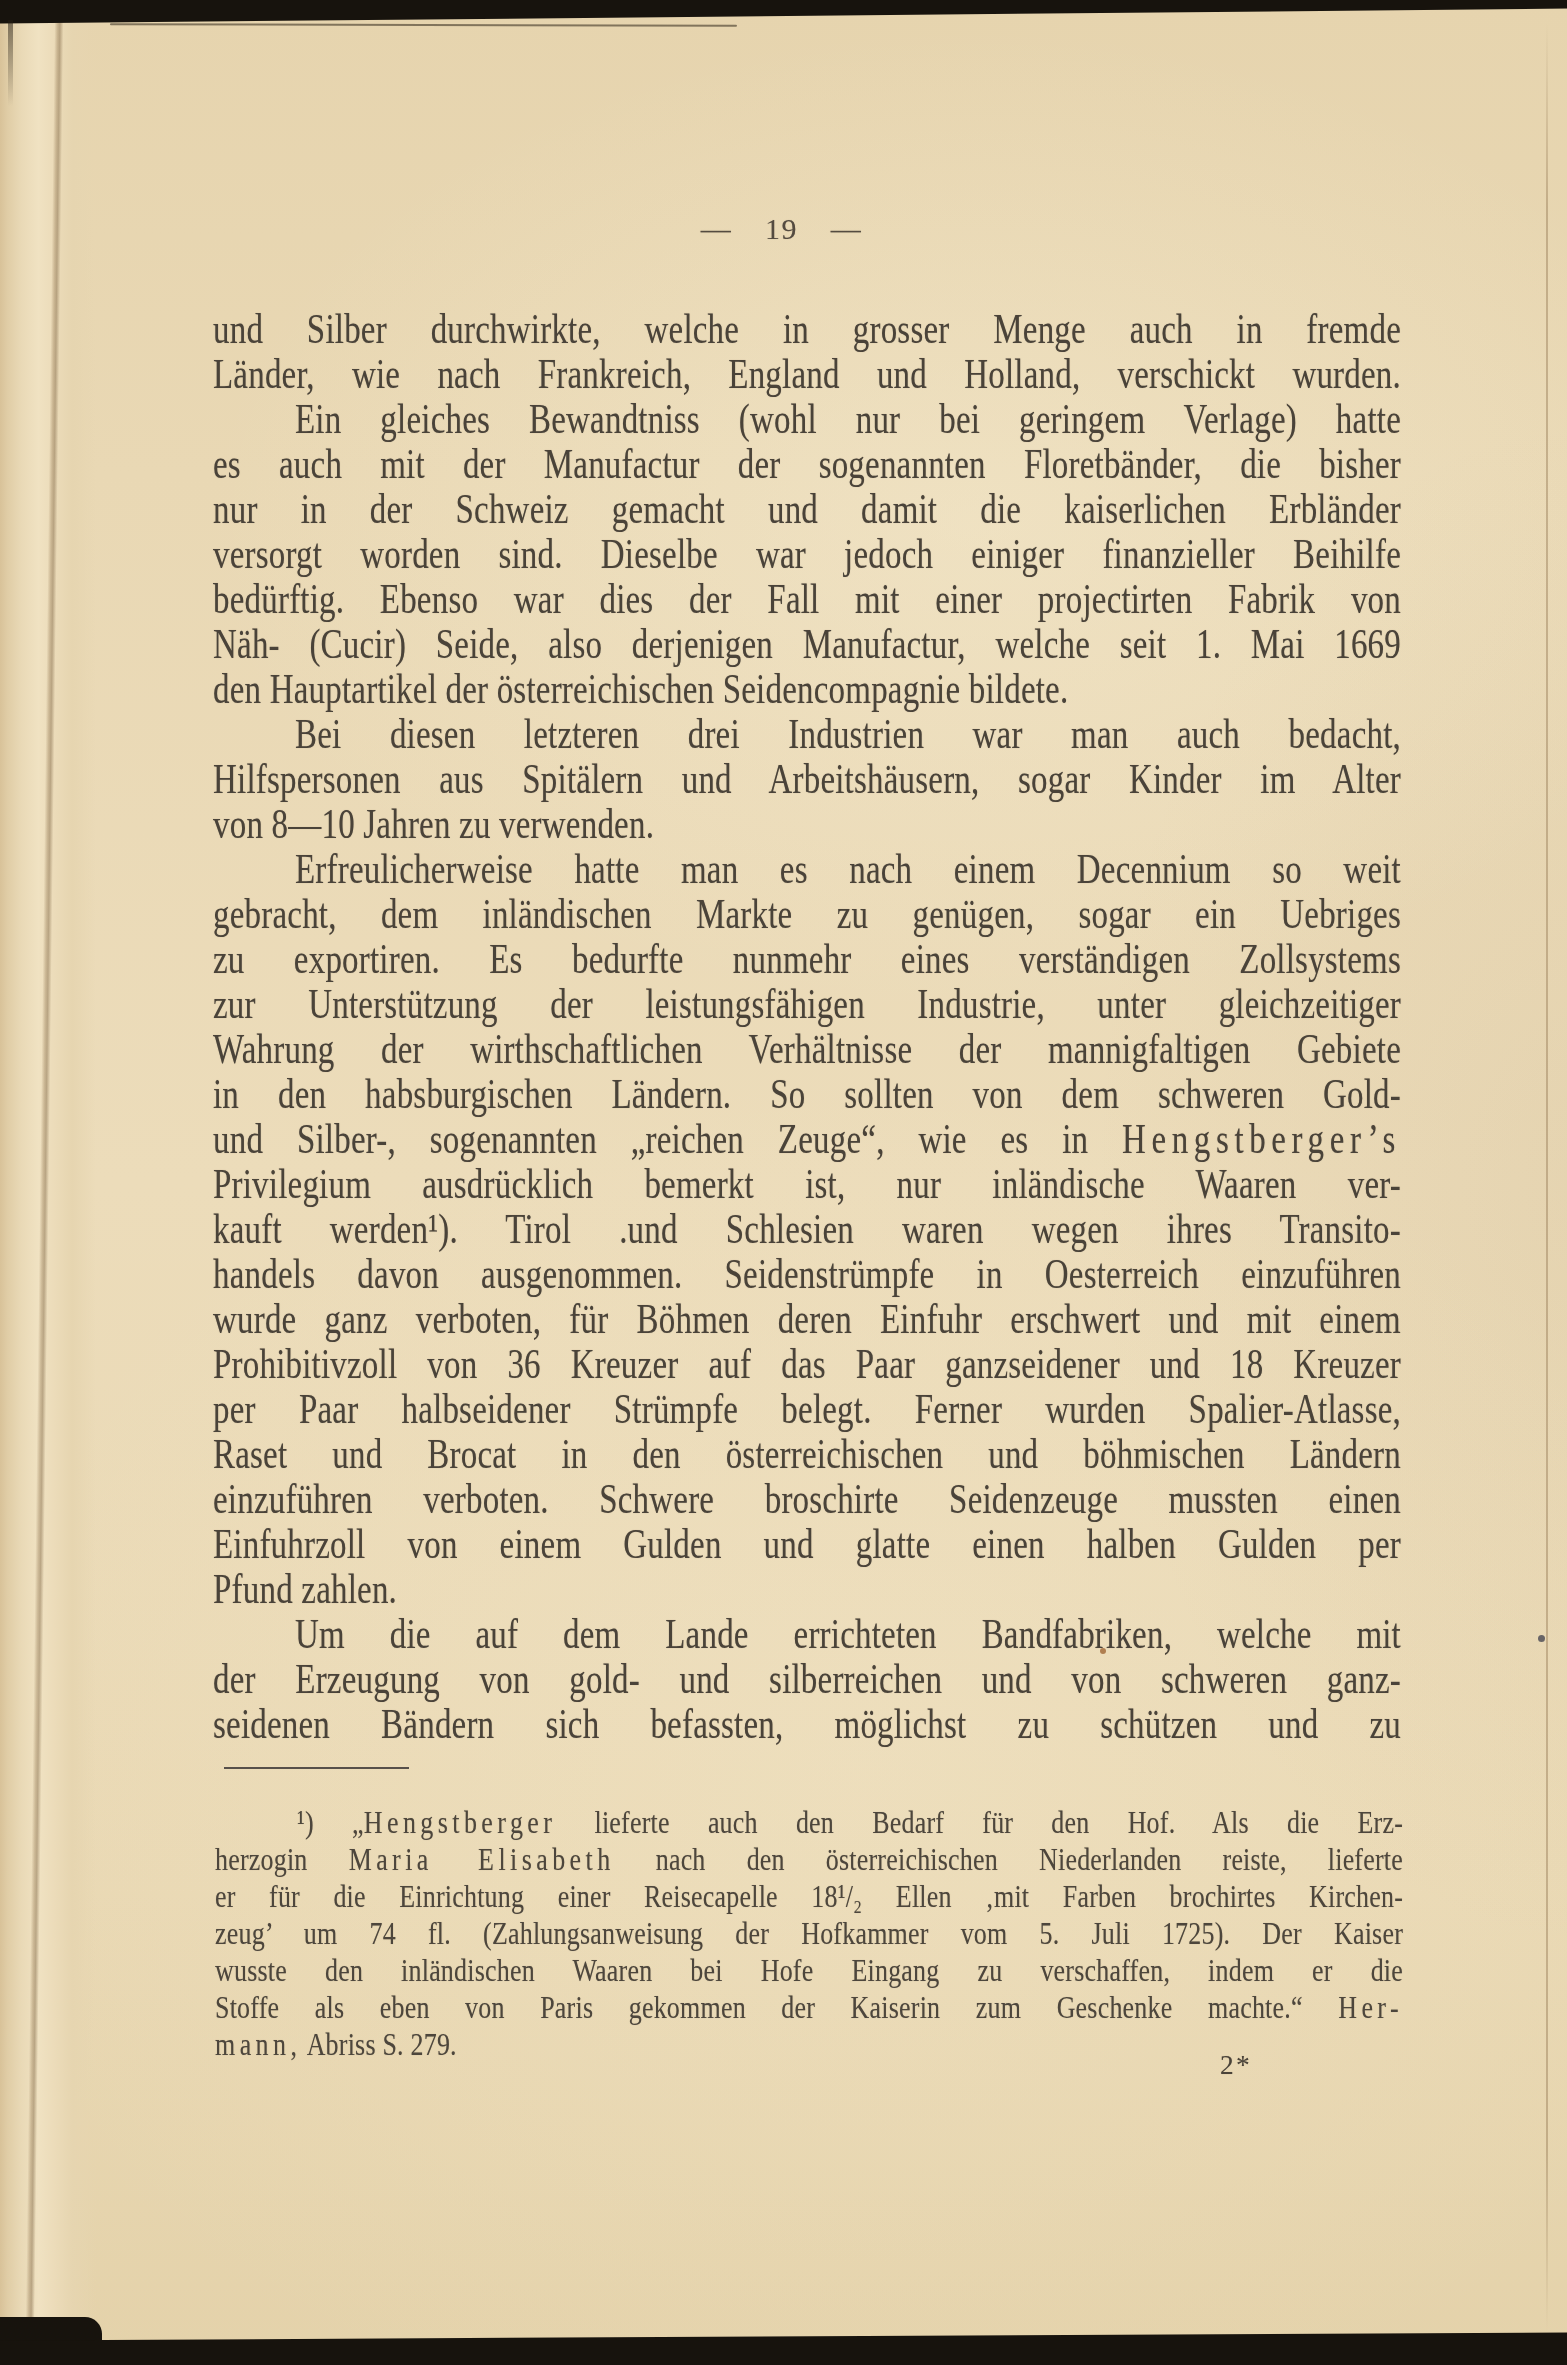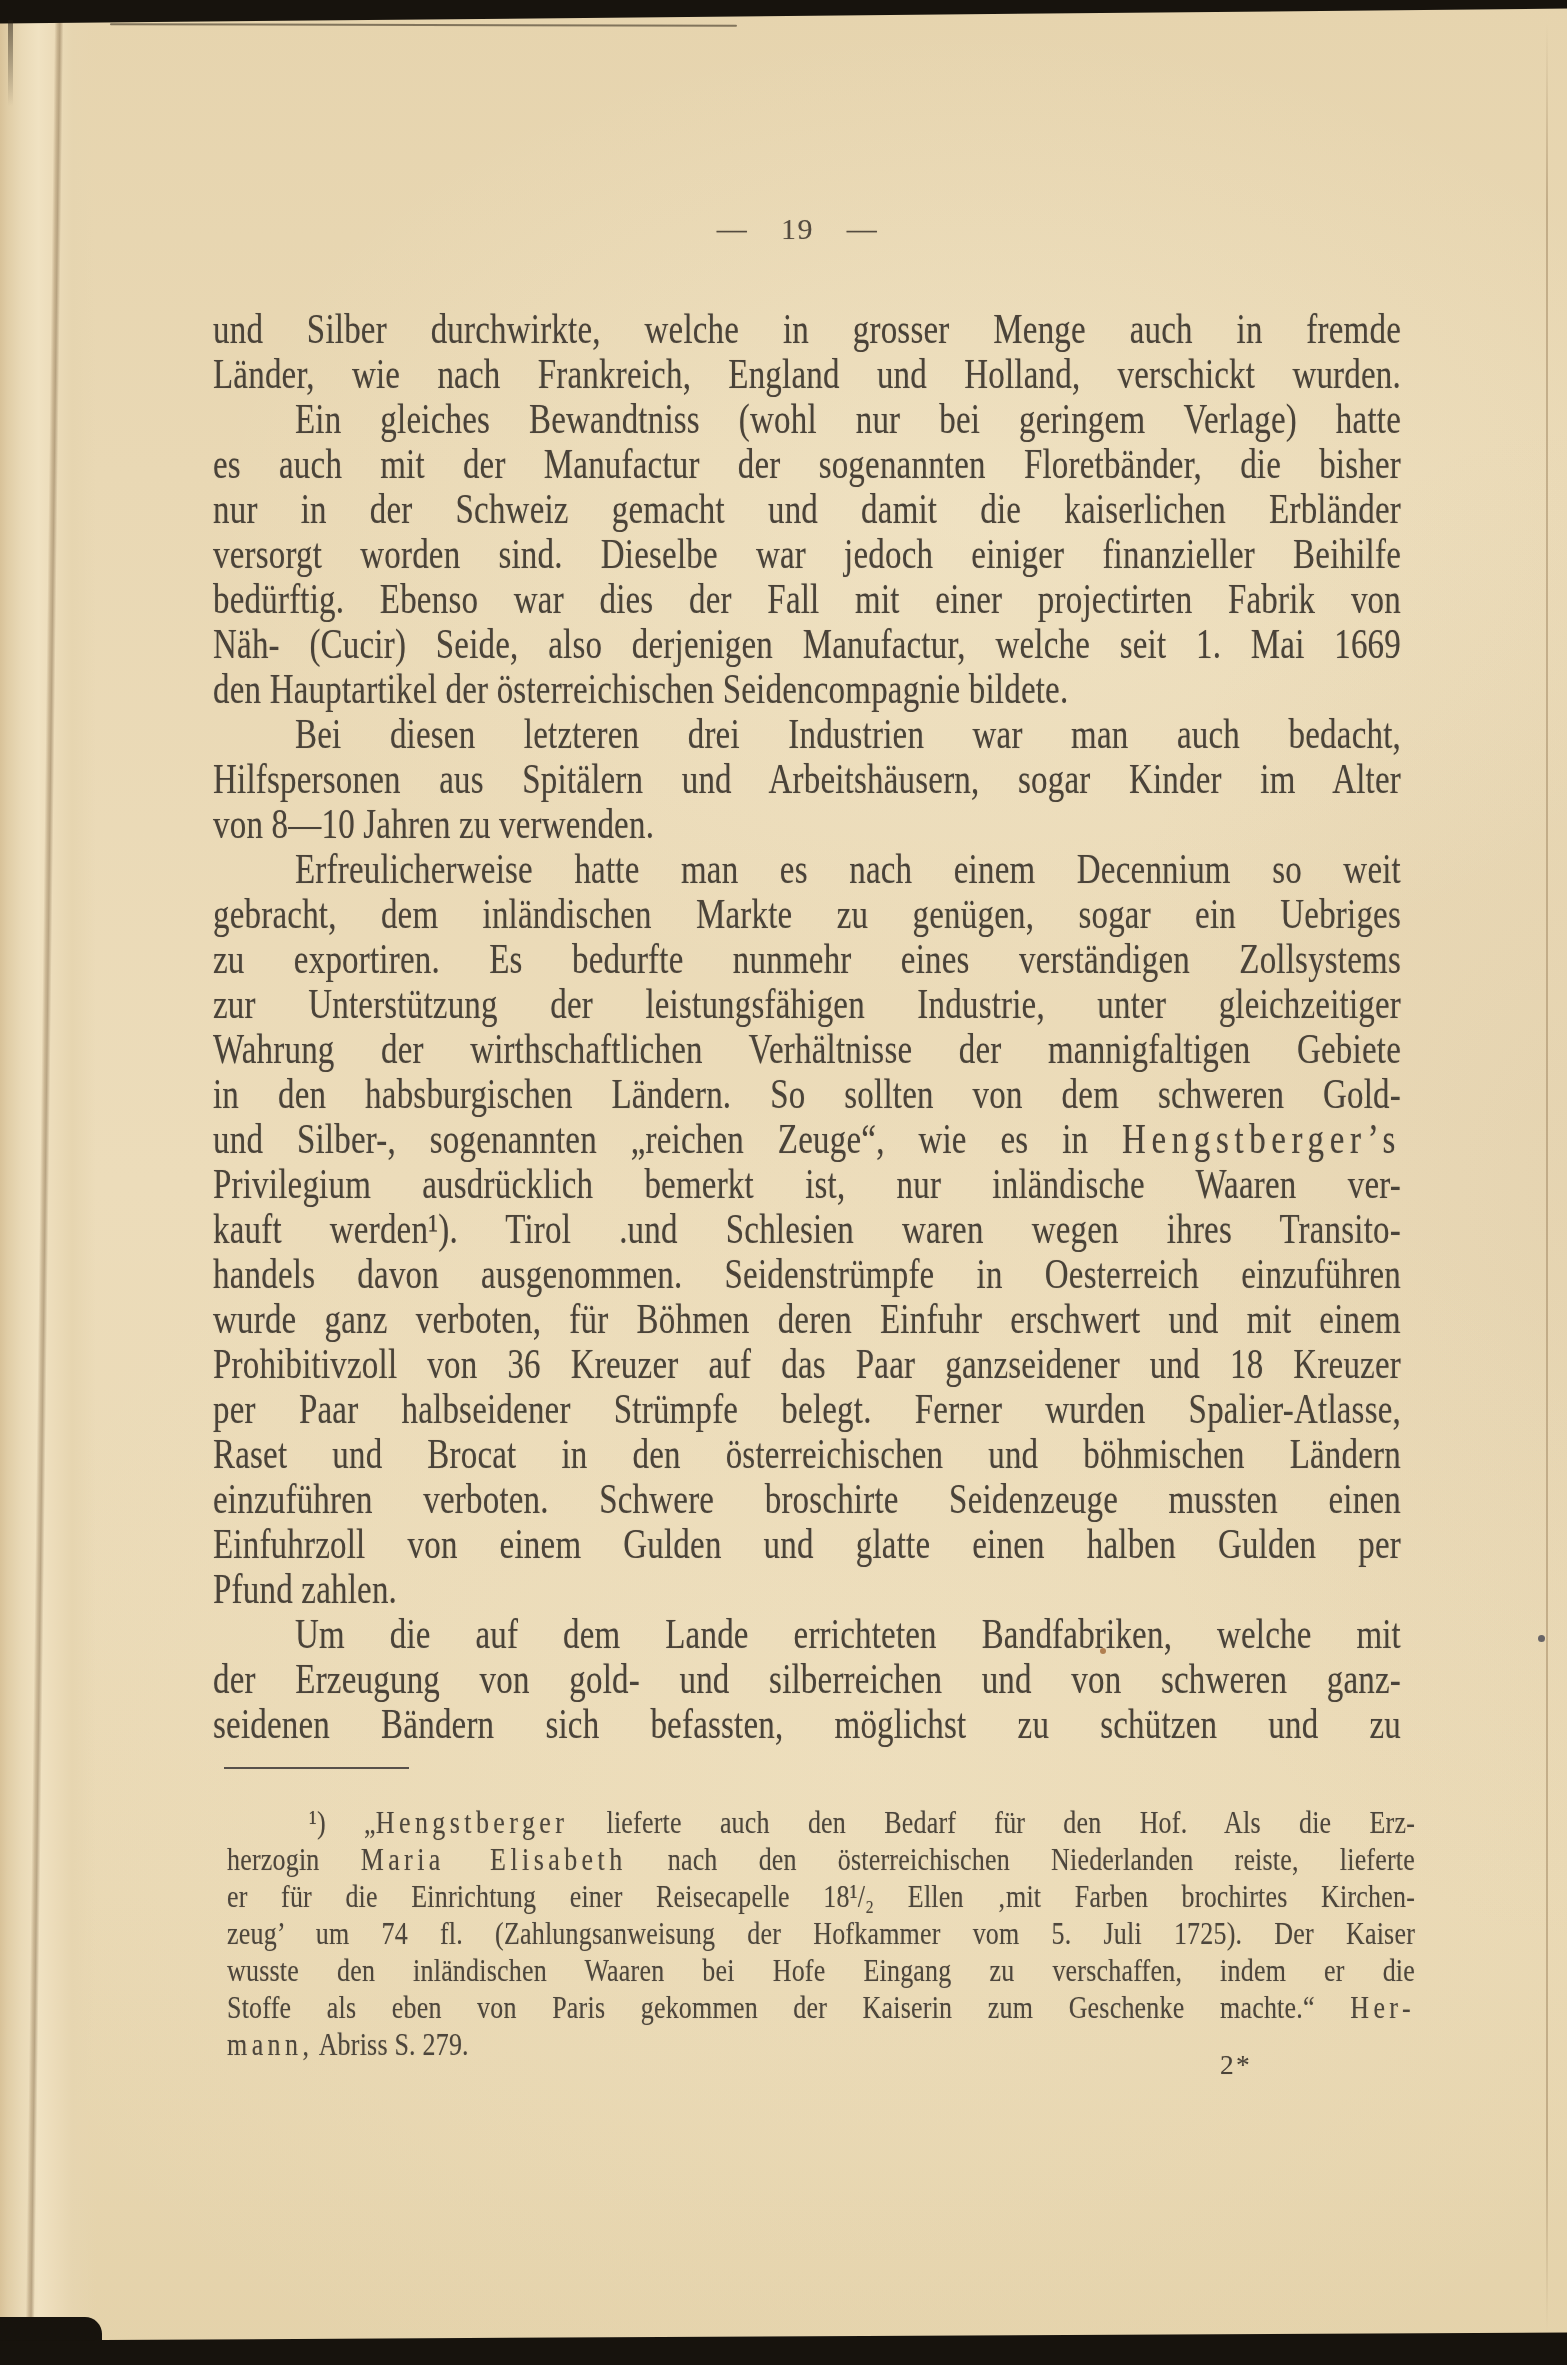--- a/index.html
+++ b/index.html
@@ -43,21 +43,21 @@
   }
   .bottom-bar{
     position:absolute;left:0;top:2331px;width:1568px;height:34px;background:#17130d;
     clip-path:polygon(0 9.4px,100% 1.6px,100% 34px,0 34px);
   }
   .bottom-corner{
     position:absolute;left:0;top:2317px;width:102px;height:49px;background:#17130d;
     border-radius:0 17px 0 0;
   }
   .pagenum{
-    position:absolute;left:229px;top:214px;width:1137px;text-align:center;
+    position:absolute;left:213px;top:214px;width:1137px;text-align:center;
     font-size:30px;line-height:30px;color:#544b40;word-spacing:23.5px;letter-spacing:1.6px;
     text-shadow:0 0 0.8px rgba(80,70,55,.35);
   }
   .main-text{
     position:absolute;left:213px;top:307px;width:1188px;
     font-size:33px;line-height:45px;color:#4a4339;
     text-shadow:0 0 0.8px rgba(74,67,57,.35);
   }
   .main-text .line{height:45px;}
   .line{
@@ -66,21 +66,21 @@
     letter-spacing:0.2px;
   }
   .line.end{text-align-last:left;}
   .line.ind{text-indent:82px;}
   .sp{letter-spacing:.17em;}
   .fn-rule{
     position:absolute;left:224px;top:1767px;width:185px;height:2.4px;
     background:#57504a;
   }
   .footnote{
-    position:absolute;left:227px;top:1804px;width:1188px;
+    position:absolute;left:215px;top:1804px;width:1188px;
     font-size:26px;line-height:37px;color:#4d463c;
     text-shadow:0 0 0.8px rgba(74,67,57,.3);
   }
   .footnote .line{height:37px;transform:scaleY(1.22);}
   .signature{
     position:absolute;left:1220px;top:2052px;
     font-size:27.4px;line-height:27.4px;color:#4a4339;letter-spacing:2.4px;
     text-shadow:0 0 0.8px rgba(74,67,57,.35);
   }
   .speck{position:absolute;border-radius:50%;}

